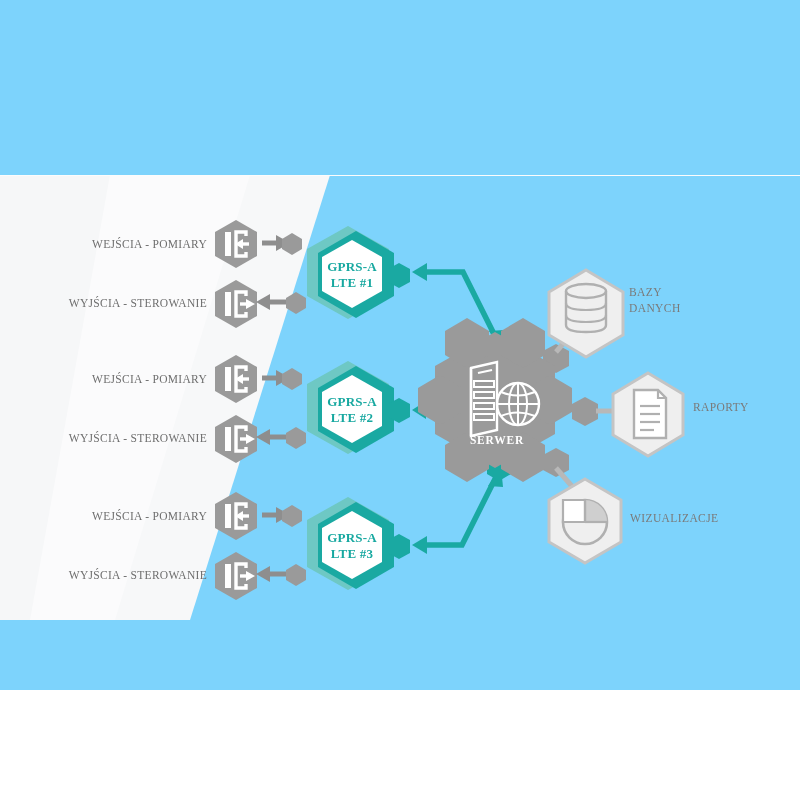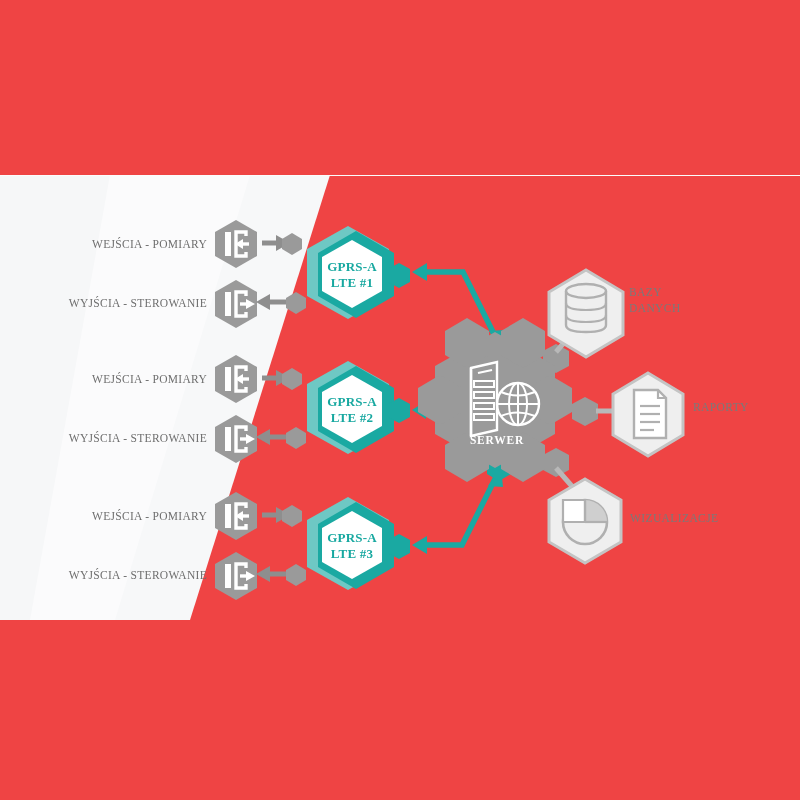--- a/index.html
+++ b/index.html
@@ -6,22 +6,22 @@
     margin: 0;
     padding: 0;
     background: #ffffff;
   }
   body {
     font-family: "Liberation Serif", serif;
   }
   #stage {
     position: relative;
     width: 800px;
-    height: 800px;
-    background: #ef4444;
+    height: 690px;
+    background: #7dd3fc;
     overflow: hidden;
   }
   #diagram-svg {
     position: absolute;
     left: 0;
     top: 0;
     width: 800px;
     height: 800px;
     display: block;
   }

